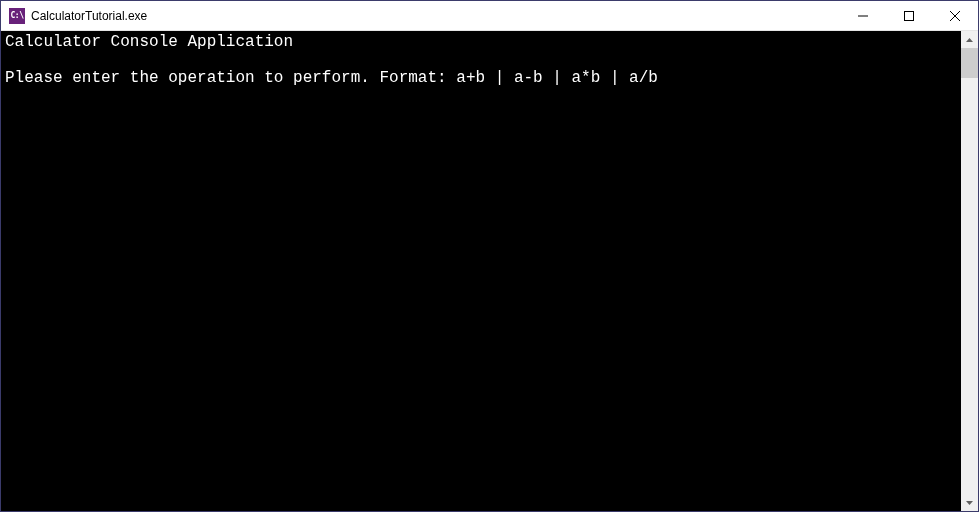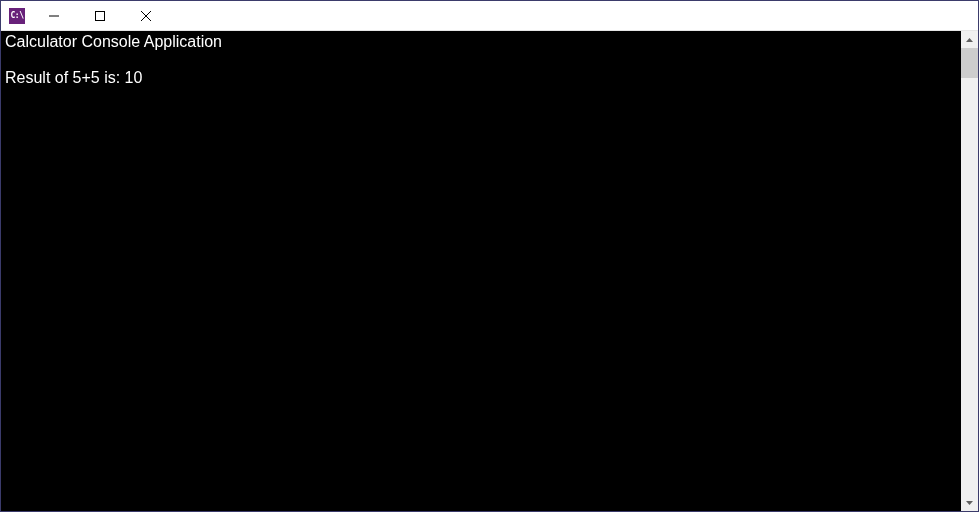--- a/index.html
+++ b/index.html
@@ -55,21 +55,21 @@
     .console-wrap {
       position: relative;
       height: calc(100% - 30px);
       background: #000;
       display: flex;
     }
     .console {
       flex: 1;
       background: #000;
       color: #ffffff;
-      font-family: Liberation Sans, sans-serif;
+      font-family: Liberation Mono, monospace;
       font-size: 16px;
       line-height: 18px;
       padding: 2px 0 0 4px;
       white-space: pre;
       overflow: hidden;
     }
     .console-line { display: block; min-height: 18px; }
     .scrollbar {
       width: 17px;
       background: #f0f0f0;
@@ -96,20 +96,21 @@
       right: 0;
       height: 30px;
       background: #cdcdcd;
     }
   </style>
 </head>
 <body>
 
 <div class="titlebar">
   <div class="titlebar-icon">C:\</div>
+  <div class="titlebar-text">CalculatorTutorial.exe</div>
   <div class="win-controls">
     <div class="win-btn">
       <svg width="10" height="10" viewBox="0 0 10 10">
           <line x1="0" y1="5" x2="10" y2="5" stroke="#000" stroke-width="1"></line>
         </svg>
     </div>
     <div class="win-btn">
       <svg width="10" height="10" viewBox="0 0 10 10">
           <rect x="0.5" y="0.5" width="9" height="9" fill="none" stroke="#000" stroke-width="1"></rect>
         </svg>
@@ -117,21 +118,21 @@
     <div class="win-btn">
       <svg width="10" height="10" viewBox="0 0 10 10">
           <line x1="0" y1="0" x2="10" y2="10" stroke="#000" stroke-width="1"></line>
           <line x1="10" y1="0" x2="0" y2="10" stroke="#000" stroke-width="1"></line>
         </svg>
     </div>
   </div>
 </div>
 
 <div class="console-wrap">
-  <div class="console" id="console-out"><span class="console-line">Calculator Console Application</span><span class="console-line"></span><span class="console-line">Result of 5+5 is: 10</span></div>
+  <div class="console" id="console-out"><span class="console-line">Calculator Console Application</span><span class="console-line"></span><span class="console-line">Please enter the operation to perform. Format: a+b | a-b | a*b | a/b</span></div>
   <div class="scrollbar">
     <div class="sb-btn">
       <svg width="7" height="4" viewBox="0 0 7 4">
           <polygon points="3.5,0 7,4 0,4" fill="#606060"></polygon>
         </svg>
     </div>
     <div class="sb-track">
       <div class="sb-thumb"></div>
     </div>
     <div class="sb-btn">

